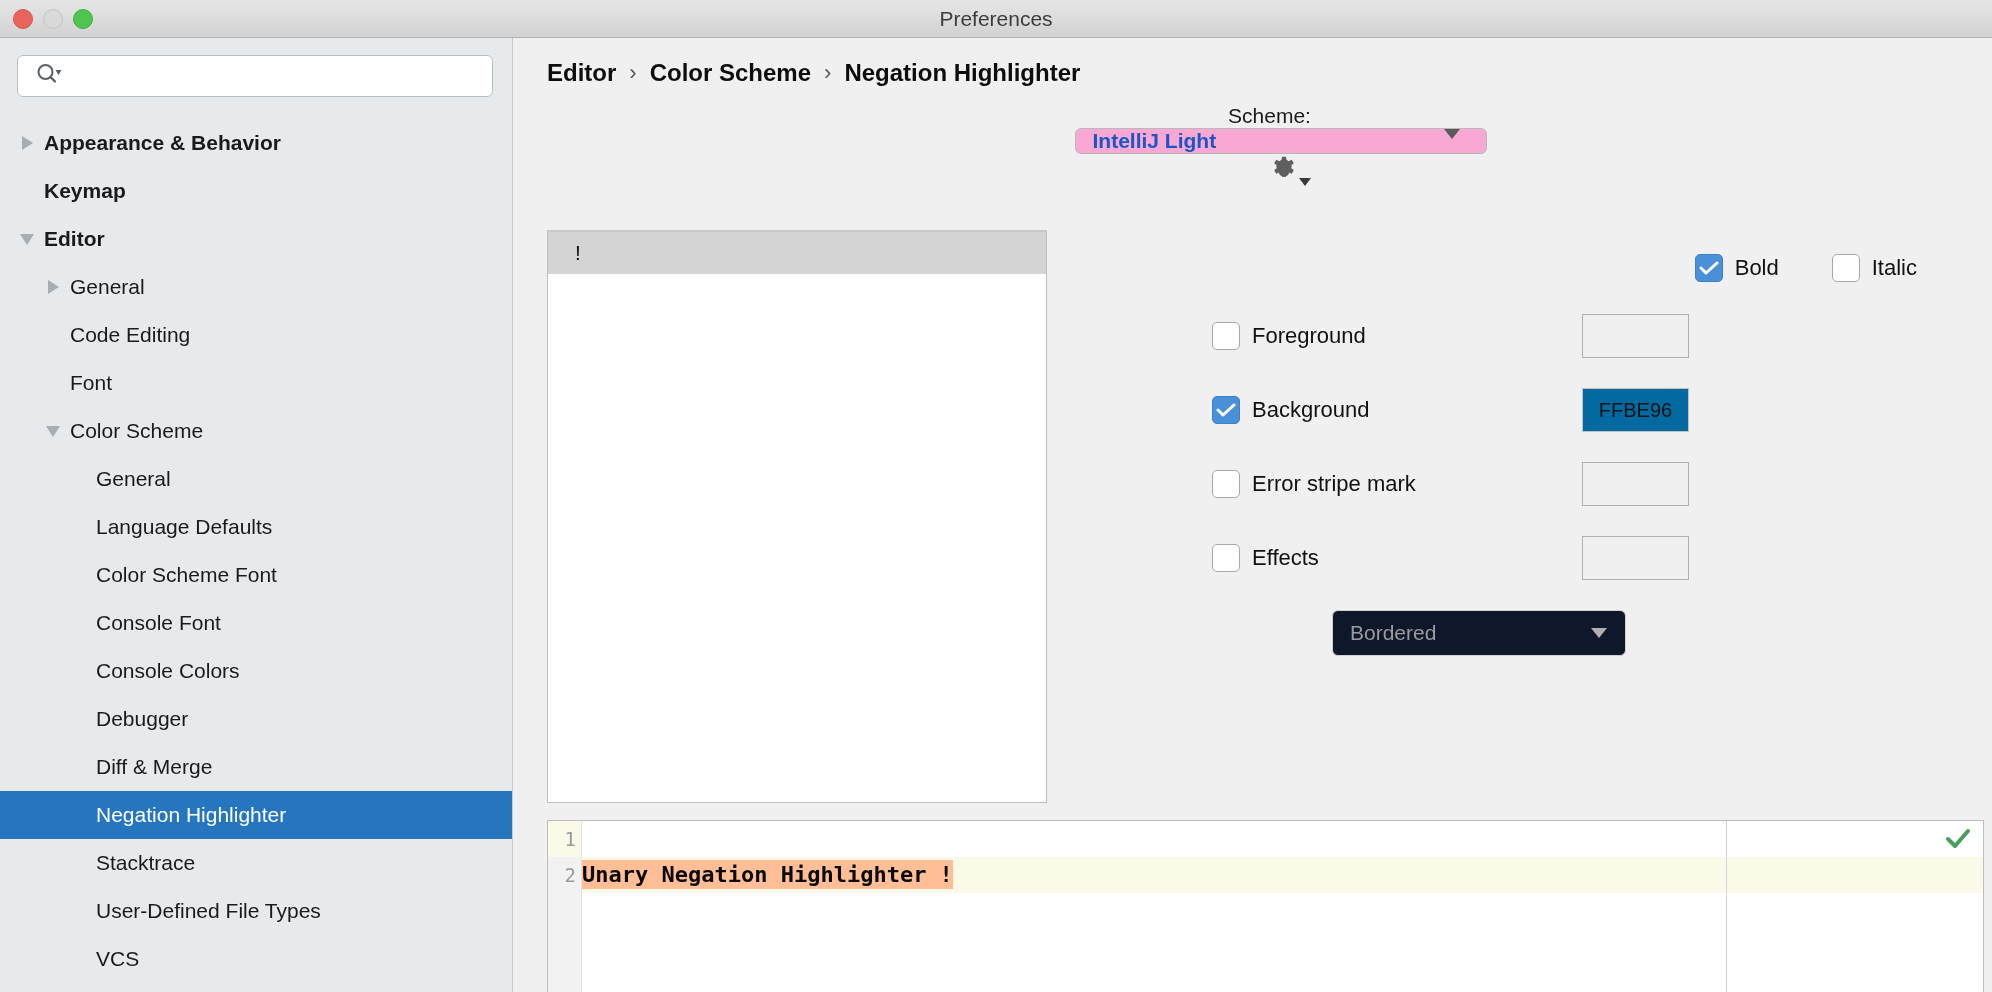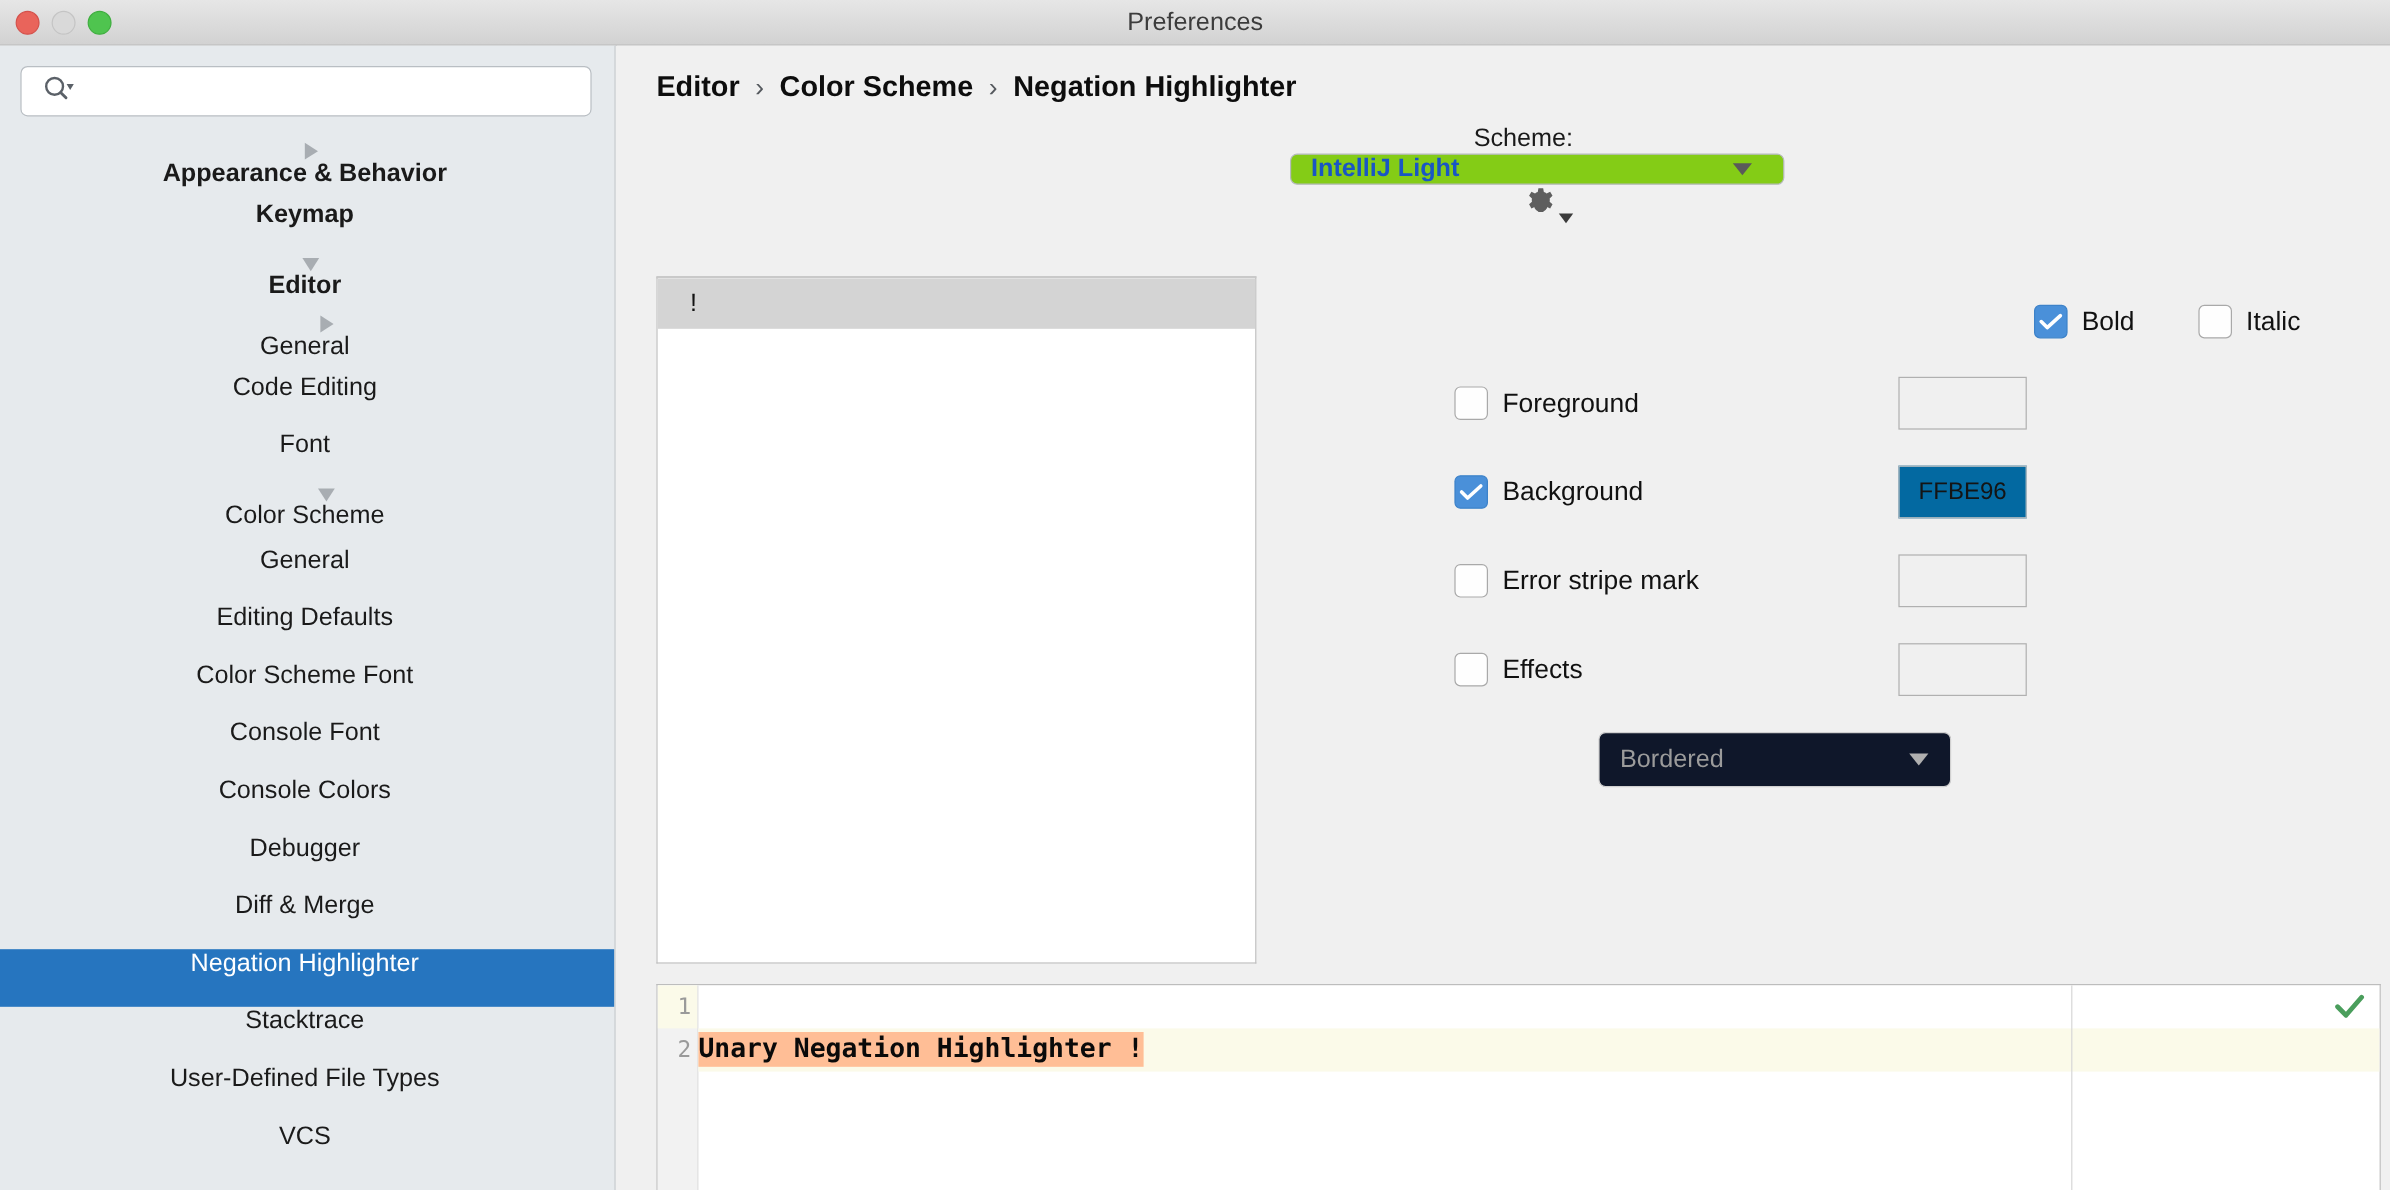--- a/index.html
+++ b/index.html
@@ -93,21 +93,20 @@
 
   .tree {
     margin-top: 22px;
   }
   .tree-row {
     display: flex;
     align-items: center;
     height: 48px;
     padding-right: 10px;
     white-space: nowrap;
-    flex-direction: column;
   }
   .tree-row .twisty {
     width: 22px;
     min-width: 22px;
     display: flex;
     align-items: center;
     justify-content: center;
   }
   .tri {
     width: 0; height: 0;
@@ -172,25 +171,25 @@
     flex-direction: column;
   }
   .scheme-label {
     font-size: 21px;
     color: #1a1a1a;
   }
   .scheme-select {
     margin-left: 22px;
     width: 412px;
     height: 46px;
-    background: #84cc16;
+    background: #f9a8d4;
     border: 1px solid #b6babd;
     border-radius: 6px;
     display: flex;
-    align-items: center;
+    align-items: flex-start;
     padding: 0 10px 0 17px;
     position: relative;
   }
   .scheme-value {
     font-size: 21px;
     font-weight: bold;
     color: #1a56c4;
     flex: 1;
   }
   .cb-arrow {
@@ -469,21 +468,21 @@
             <span class="tri down"></span>
           </span>
           <span class="tree-label">Color Scheme</span>
         </div>
         <div class="tree-row lvl2">
           <span class="twisty"></span>
           <span class="tree-label">General</span>
         </div>
         <div class="tree-row lvl2">
           <span class="twisty"></span>
-          <span class="tree-label">Editing Defaults</span>
+          <span class="tree-label">Language Defaults</span>
         </div>
         <div class="tree-row lvl2">
           <span class="twisty"></span>
           <span class="tree-label">Color Scheme Font</span>
         </div>
         <div class="tree-row lvl2">
           <span class="twisty"></span>
           <span class="tree-label">Console Font</span>
         </div>
         <div class="tree-row lvl2">

